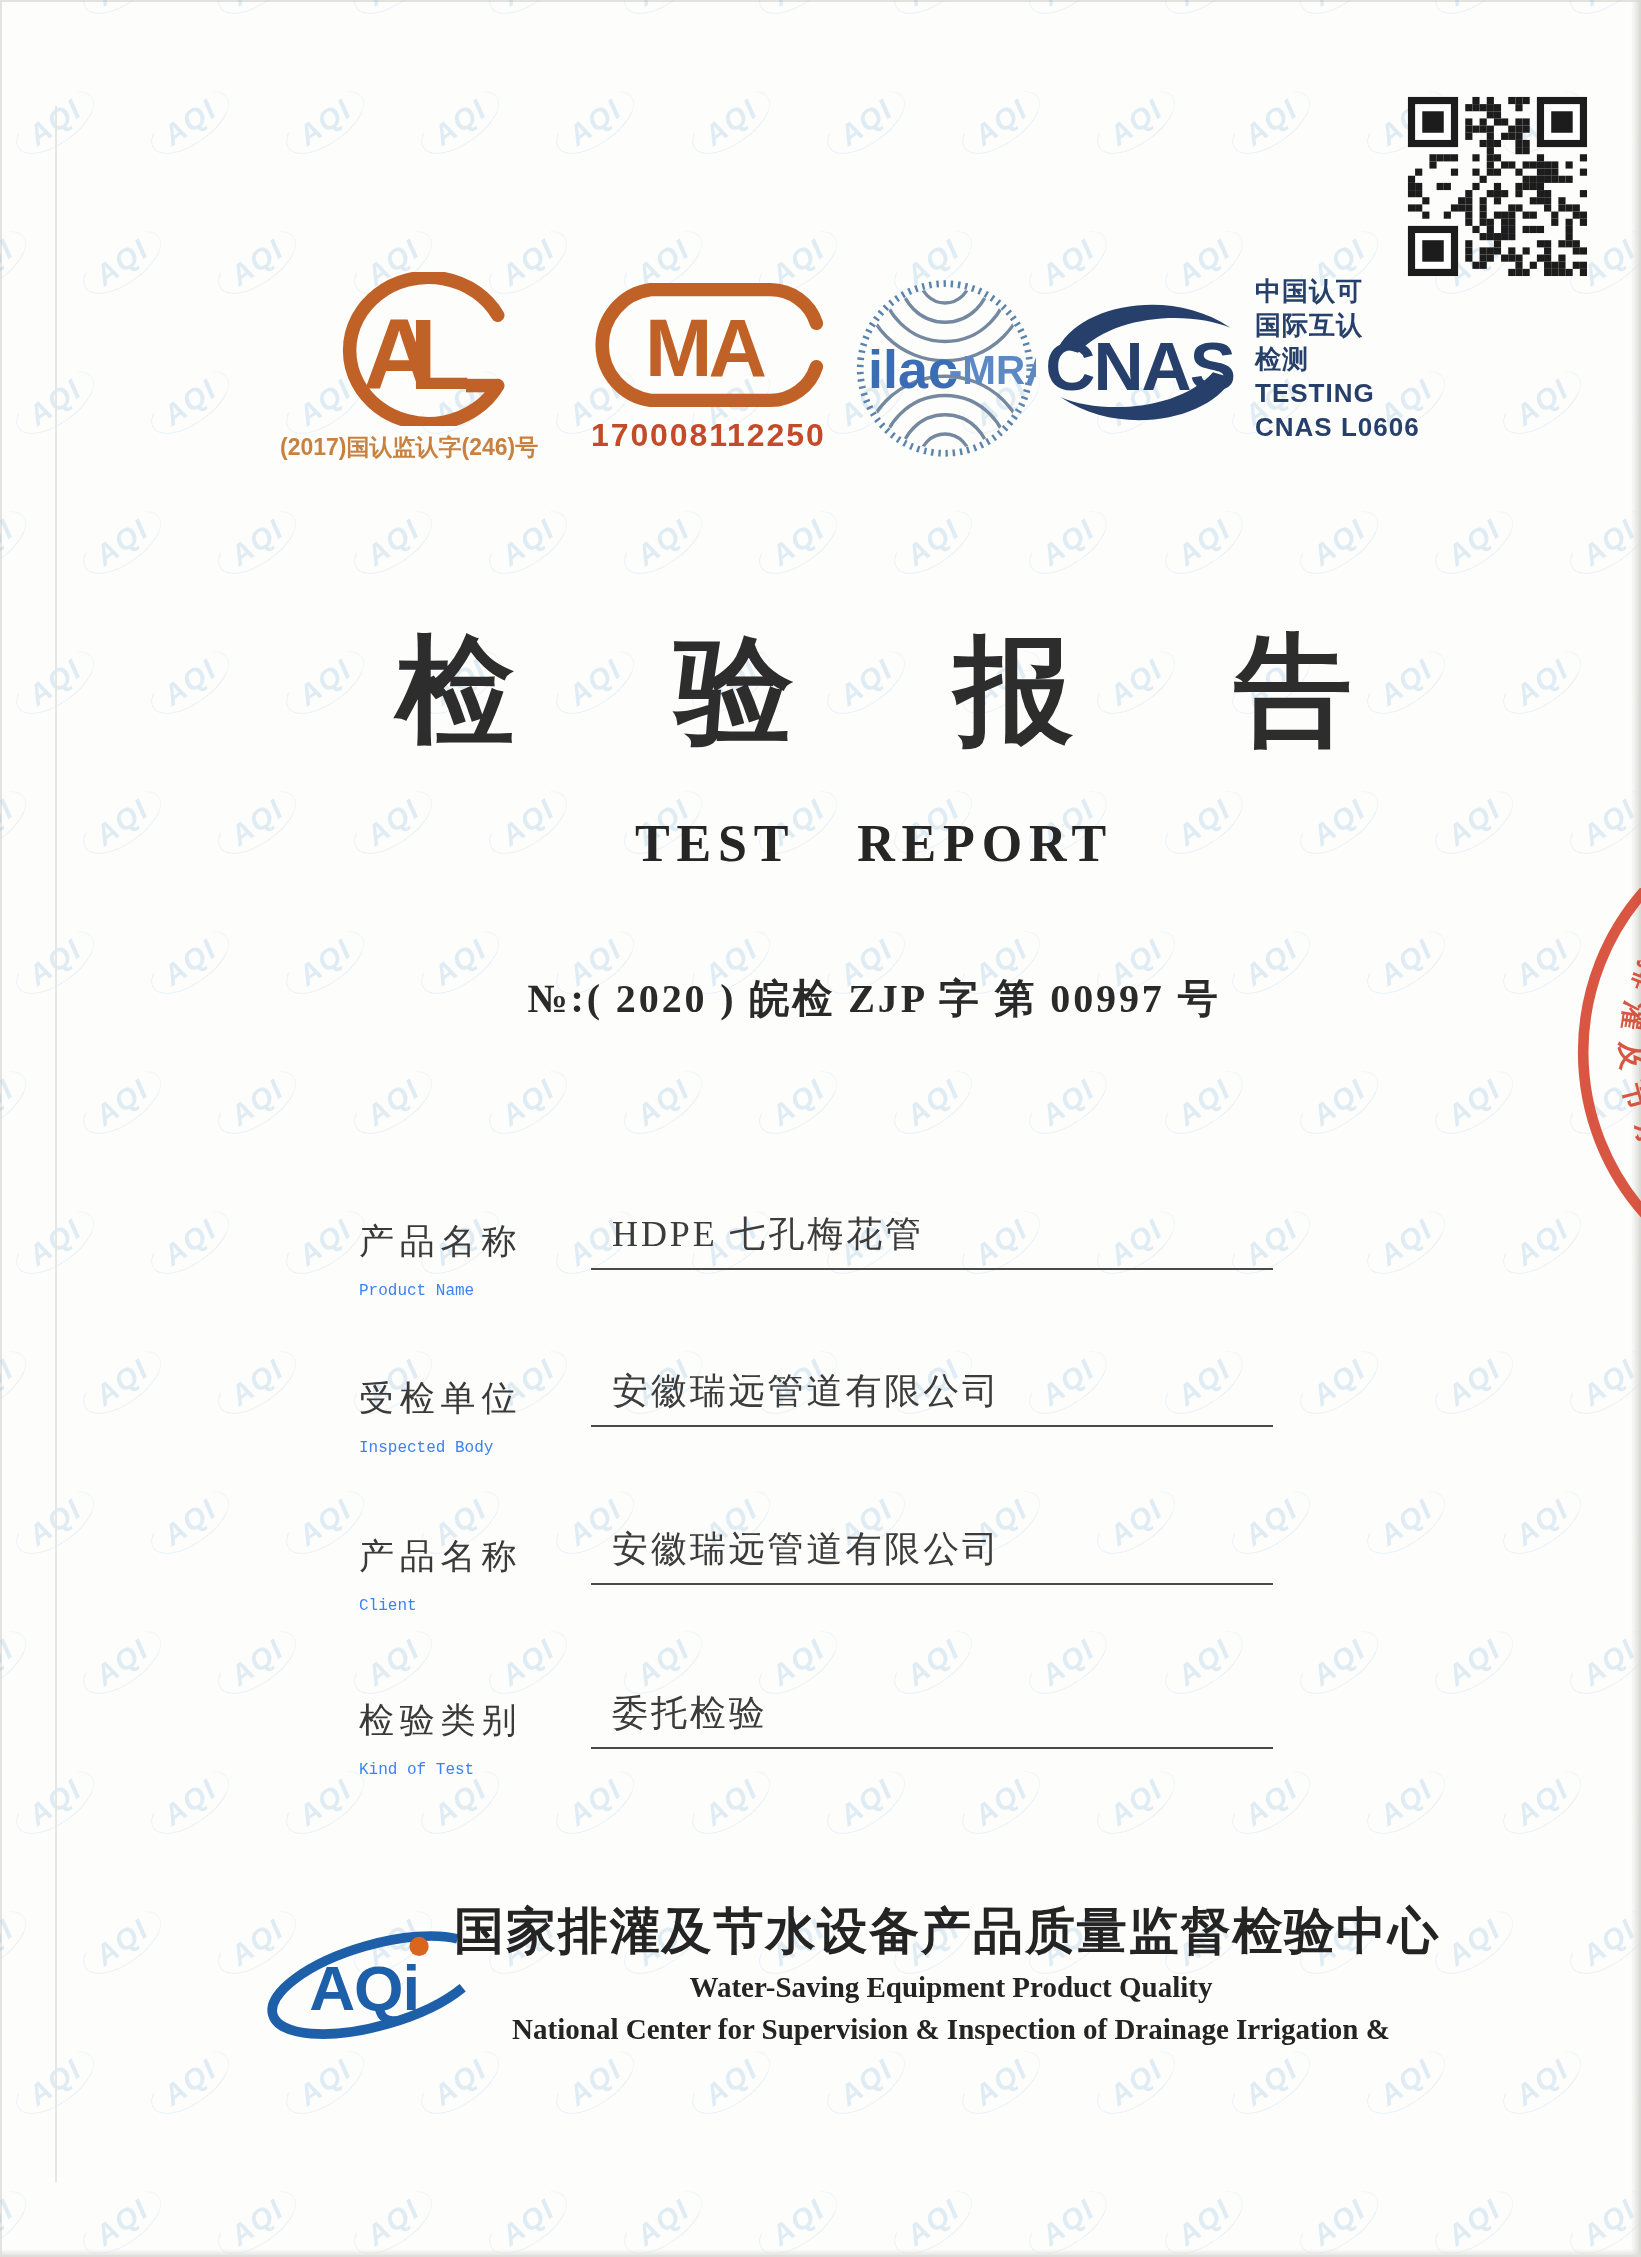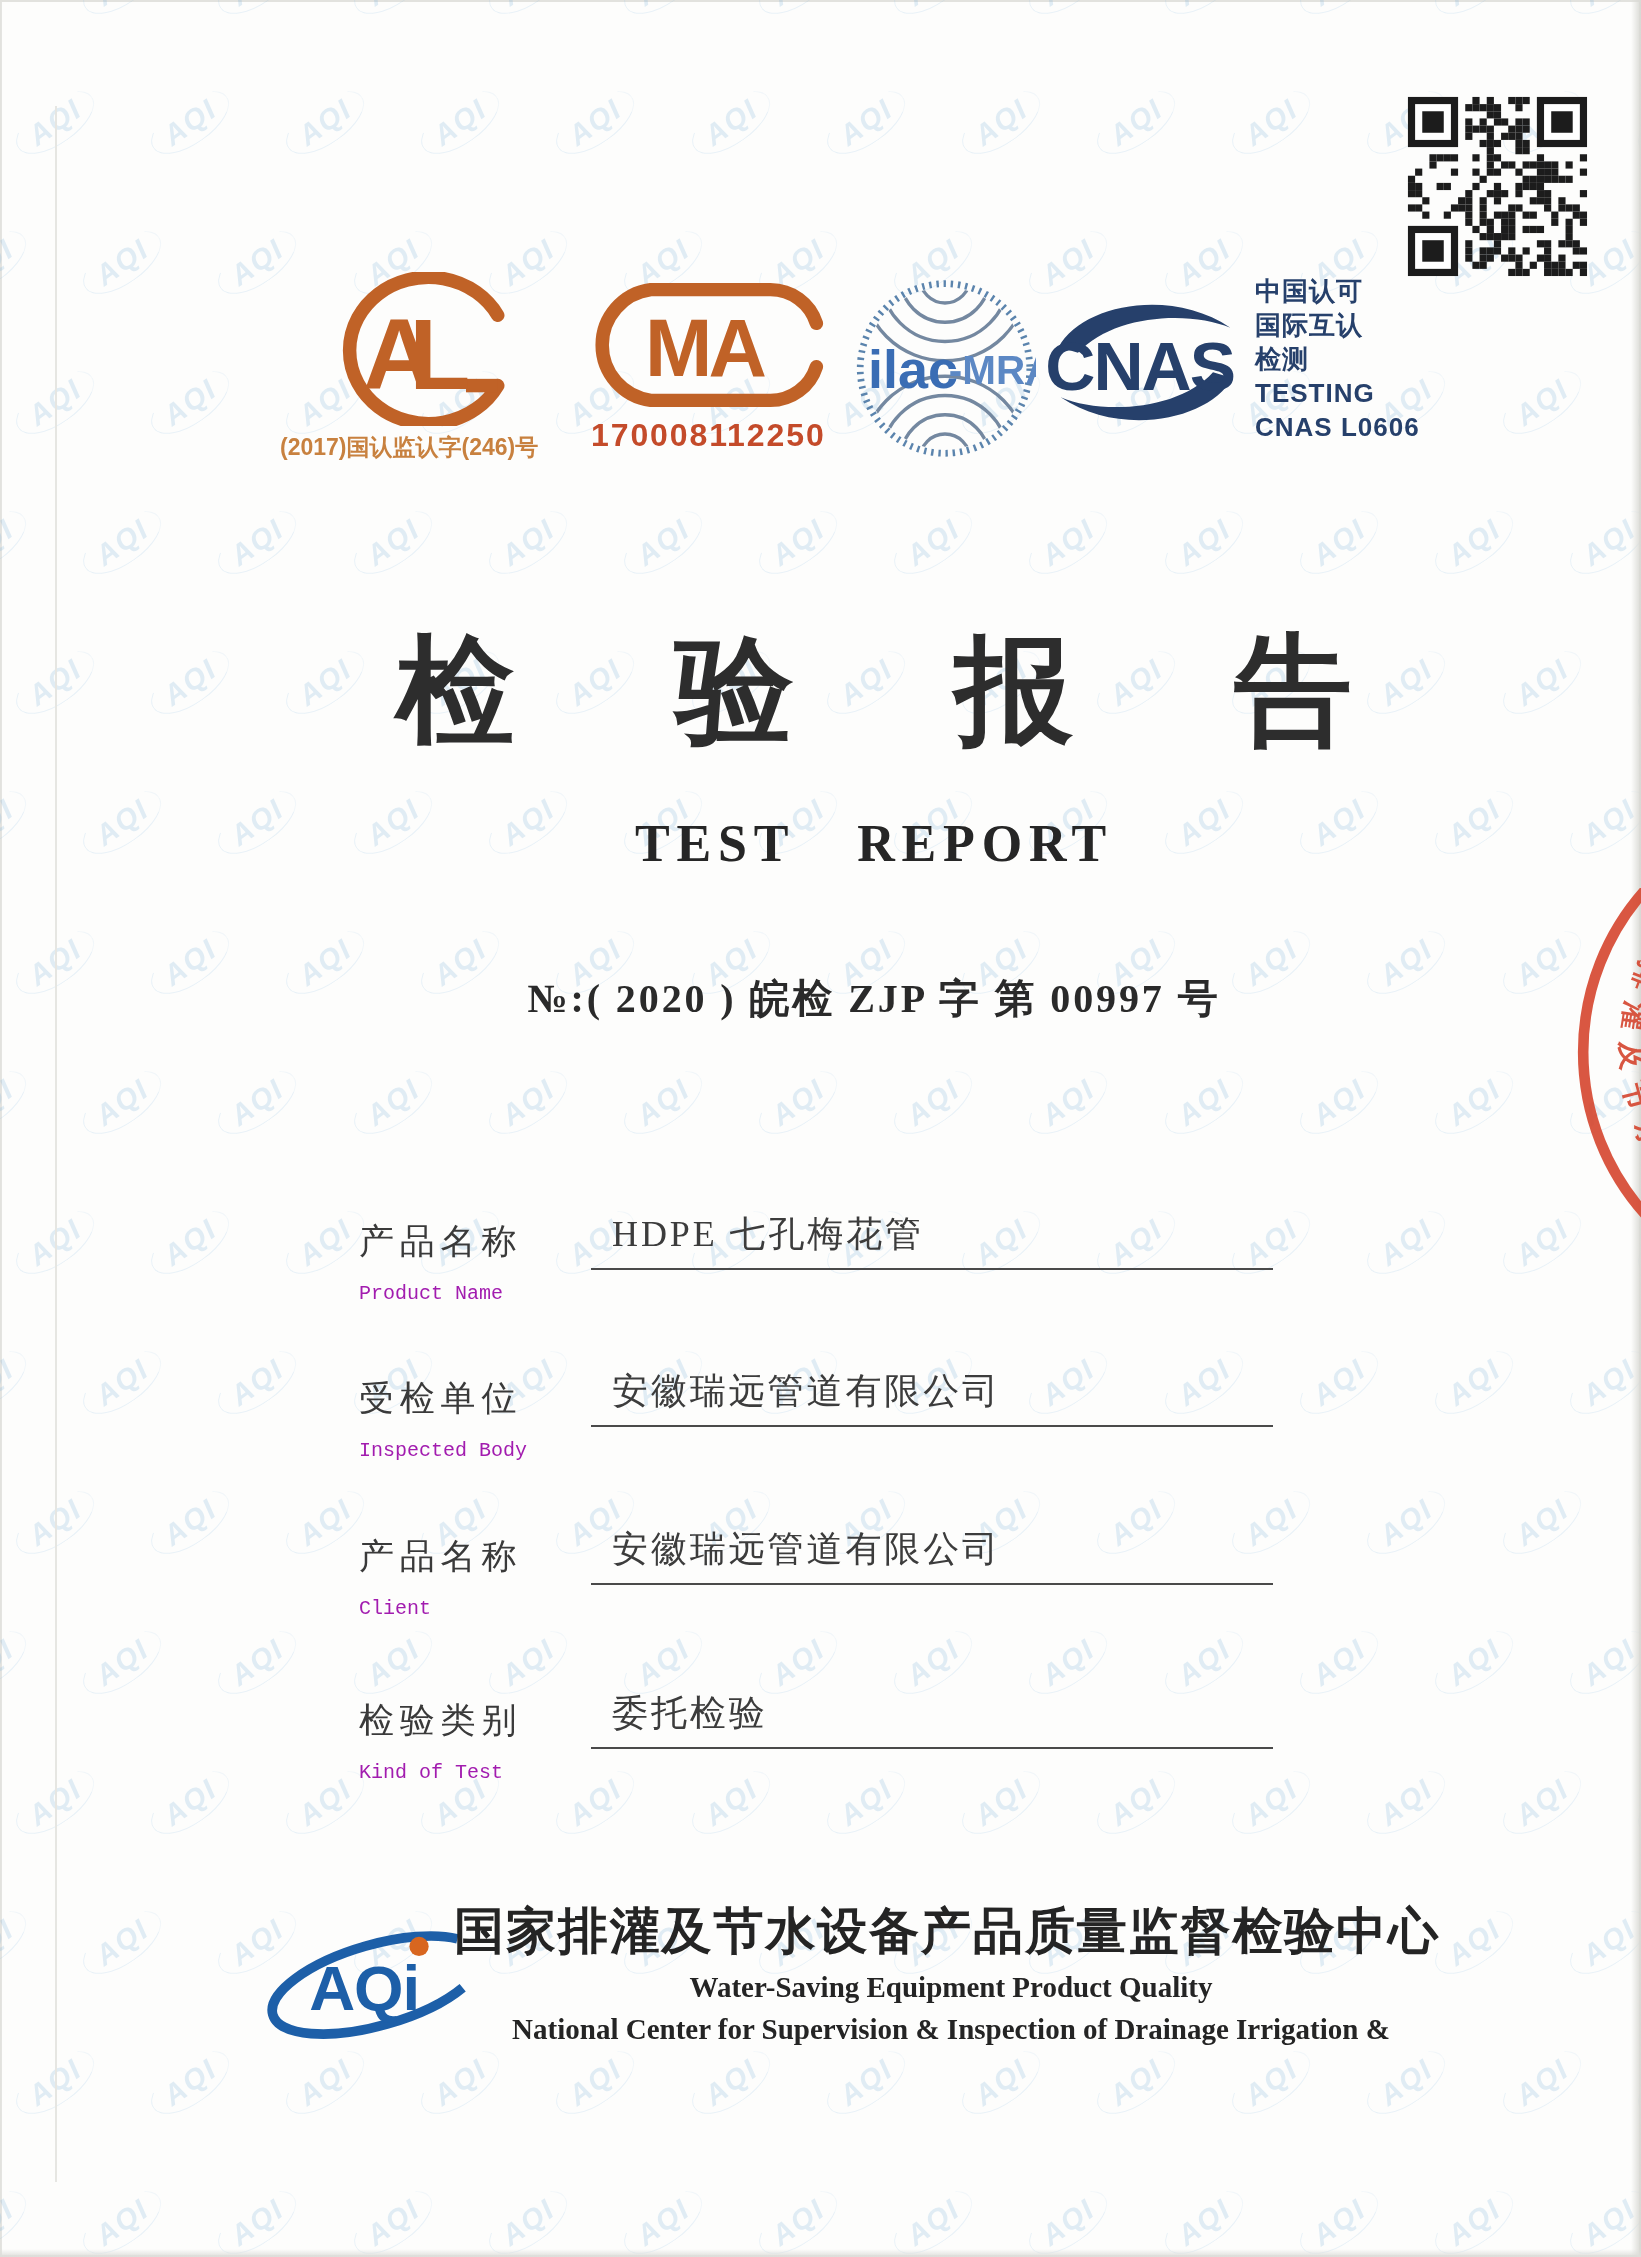--- a/index.html
+++ b/index.html
@@ -52,21 +52,21 @@
     font-family:"Liberation Serif",serif;font-weight:700;font-size:52px;
     letter-spacing:6.8px;color:#262626;}
   .report-no{position:absolute;left:396px;top:971px;width:956px;z-index:2;
     text-align:center;font-family:"Liberation Serif",serif;font-weight:700;
     font-size:40px;letter-spacing:2.9px;color:#2a2a2a;}
 
   
   .field{position:absolute;z-index:2;}
   .field .label-zh{position:absolute;left:0;top:0;font-size:35px;color:#3a3a3a;
     letter-spacing:5.8px;font-family:"Liberation Serif",serif;white-space:nowrap;}
-  .field .label-en{position:absolute;left:0;top:64px;font-size:20px;color:#a21caf;
+  .field .label-en{position:absolute;left:0;top:64px;font-size:16px;color:#3b82f6;
     font-family:"Liberation Mono",monospace;white-space:nowrap;}
   .field .value{position:absolute;left:253px;top:-7.7px;width:682px;font-size:36px;
     color:#3c3c3c;letter-spacing:2.9px;font-family:"Liberation Serif",serif;white-space:nowrap;}
   .field .rule{position:absolute;left:232px;top:50px;width:682px;height:0;
     border-bottom:2.9px solid #4a4a4a;}
   #field-0{left:359px;top:1218px;}
   #field-1{left:359px;top:1375px;}
   #field-2{left:359px;top:1533px;}
   #field-3{left:359px;top:1697px;}
 

